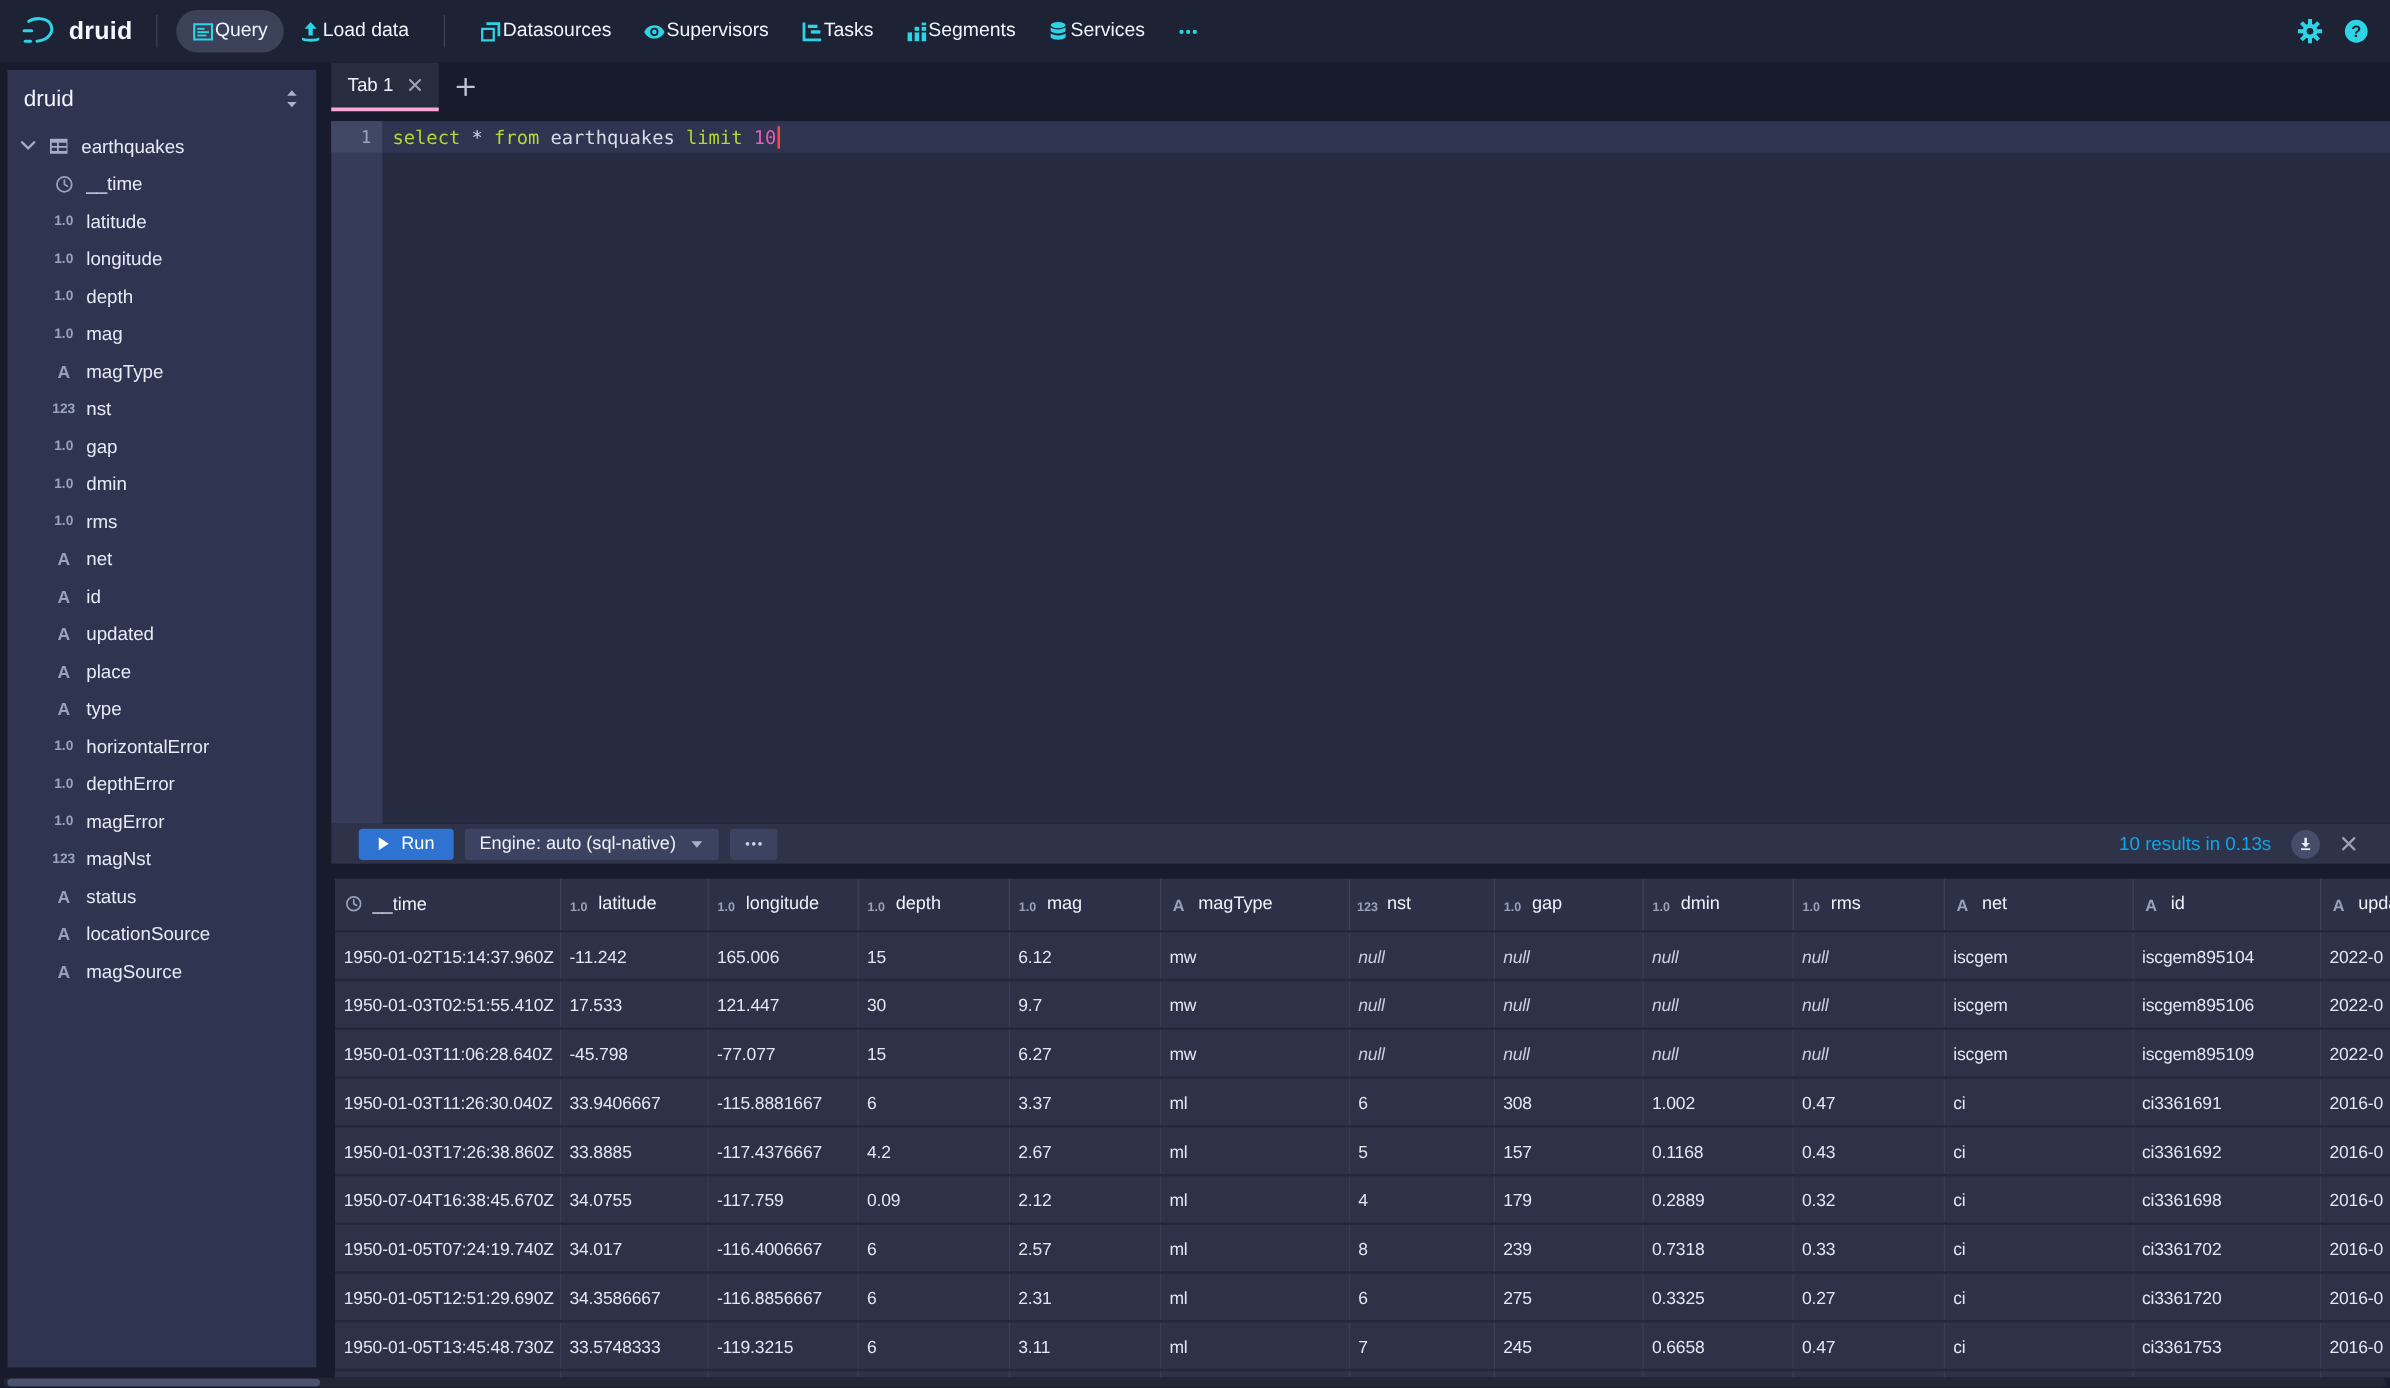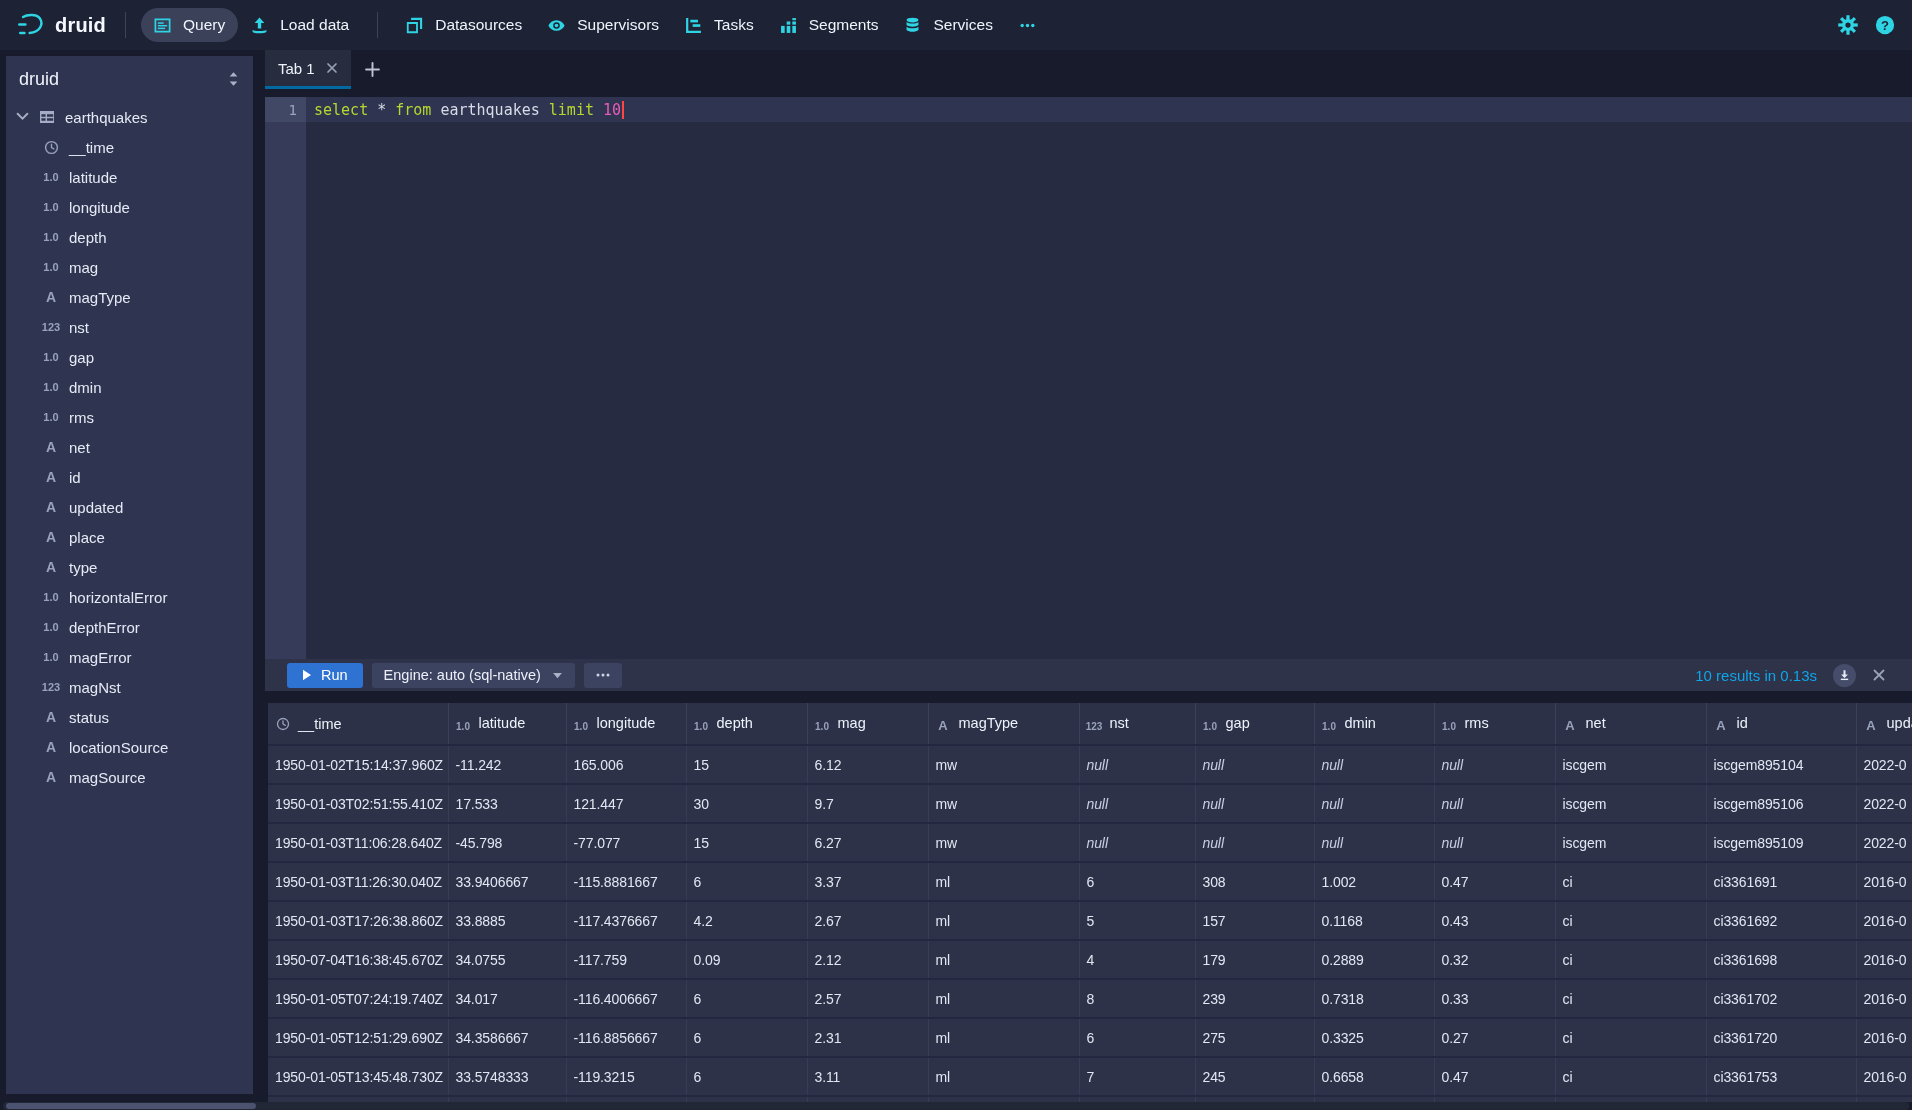--- a/index.html
+++ b/index.html
@@ -14,21 +14,21 @@
   .navbar {
     position:absolute; top:0; left:0; width:1912px; height:50px;
     background:#1d2234; display:flex; align-items:center; padding:0 16px;
     z-index:5;
   }
   .brand { display:flex; align-items:center; gap:9px; margin-right:4px; cursor:pointer; }
   .brand-logo { width:30px; height:30px; display:flex; align-items:center; }
   .brand-name { font-size:20px; font-weight:bold; color:#f6f8ff; letter-spacing:0.2px; }
   .nav-sep { width:1px; height:26px; background:#3d4459; margin:0 15px; flex:none; }
   .nav-item {
-    display:flex; align-items:center; gap:12px; height:34px; padding:17px 13px;
+    display:flex; align-items:center; gap:1px; height:34px; padding:17px 13px;
     border-radius:17px; color:#f0f4fc; font-size:15.5px; cursor:pointer; flex:none;
   }
   .nav-item.active { background:#3a4159; }
   .nav-icon { width:17px; height:17px; color:#2fd4e4; display:flex; align-items:center; }
   .nav-icon svg { width:17px; height:17px; }
   .nav-right { margin-left:auto; display:flex; align-items:center; gap:15px; }
   .nav-right .icon-btn { width:22px; height:22px; color:#2fd4e4; cursor:pointer; display:flex; align-items:center; justify-content:center; }
   .nav-right .icon-btn svg { width:20px; height:20px; }
 
   
@@ -53,21 +53,21 @@
   .type-icon { width:22px; display:flex; justify-content:center; align-items:center; color:#99a2bc; margin-right:7px; flex:none; }
   .type-icon svg { width:15px; height:15px; }
   .tnum { font-size:11px; font-weight:bold; color:#99a2bc; letter-spacing:0; }
   .tstr { font-size:14px; font-weight:600; color:#99a2bc; }
 
   
   .work { position:absolute; left:265px; top:50px; width:1647px; height:1060px; }
   .tabbar { position:absolute; top:0; left:0; right:0; height:39px; display:flex; }
   .tab {
     display:flex; align-items:center; gap:11px; padding:0 13px;
-    background:#272c3f; border-bottom:3px solid #0369a1; color:#eef1f9;
+    background:#272c3f; border-bottom:3px solid #f9a8d4; color:#eef1f9;
     font-size:15px; cursor:pointer;
   }
   .tab-close { width:12px; height:12px; color:#9aa2b8; display:flex; }
   .tab-close svg { width:12px; height:12px; }
   .tab-plus { width:44px; display:flex; align-items:center; justify-content:center; color:#bdc3d5; cursor:pointer; }
   .tab-plus svg { width:15px; height:15px; }
 
   
   .editor { position:absolute; top:47px; left:0; right:0; height:562px; background:#262b41; }
   .gutter-col { position:absolute; left:0; top:0; bottom:0; width:41px; background:#353b58; }

